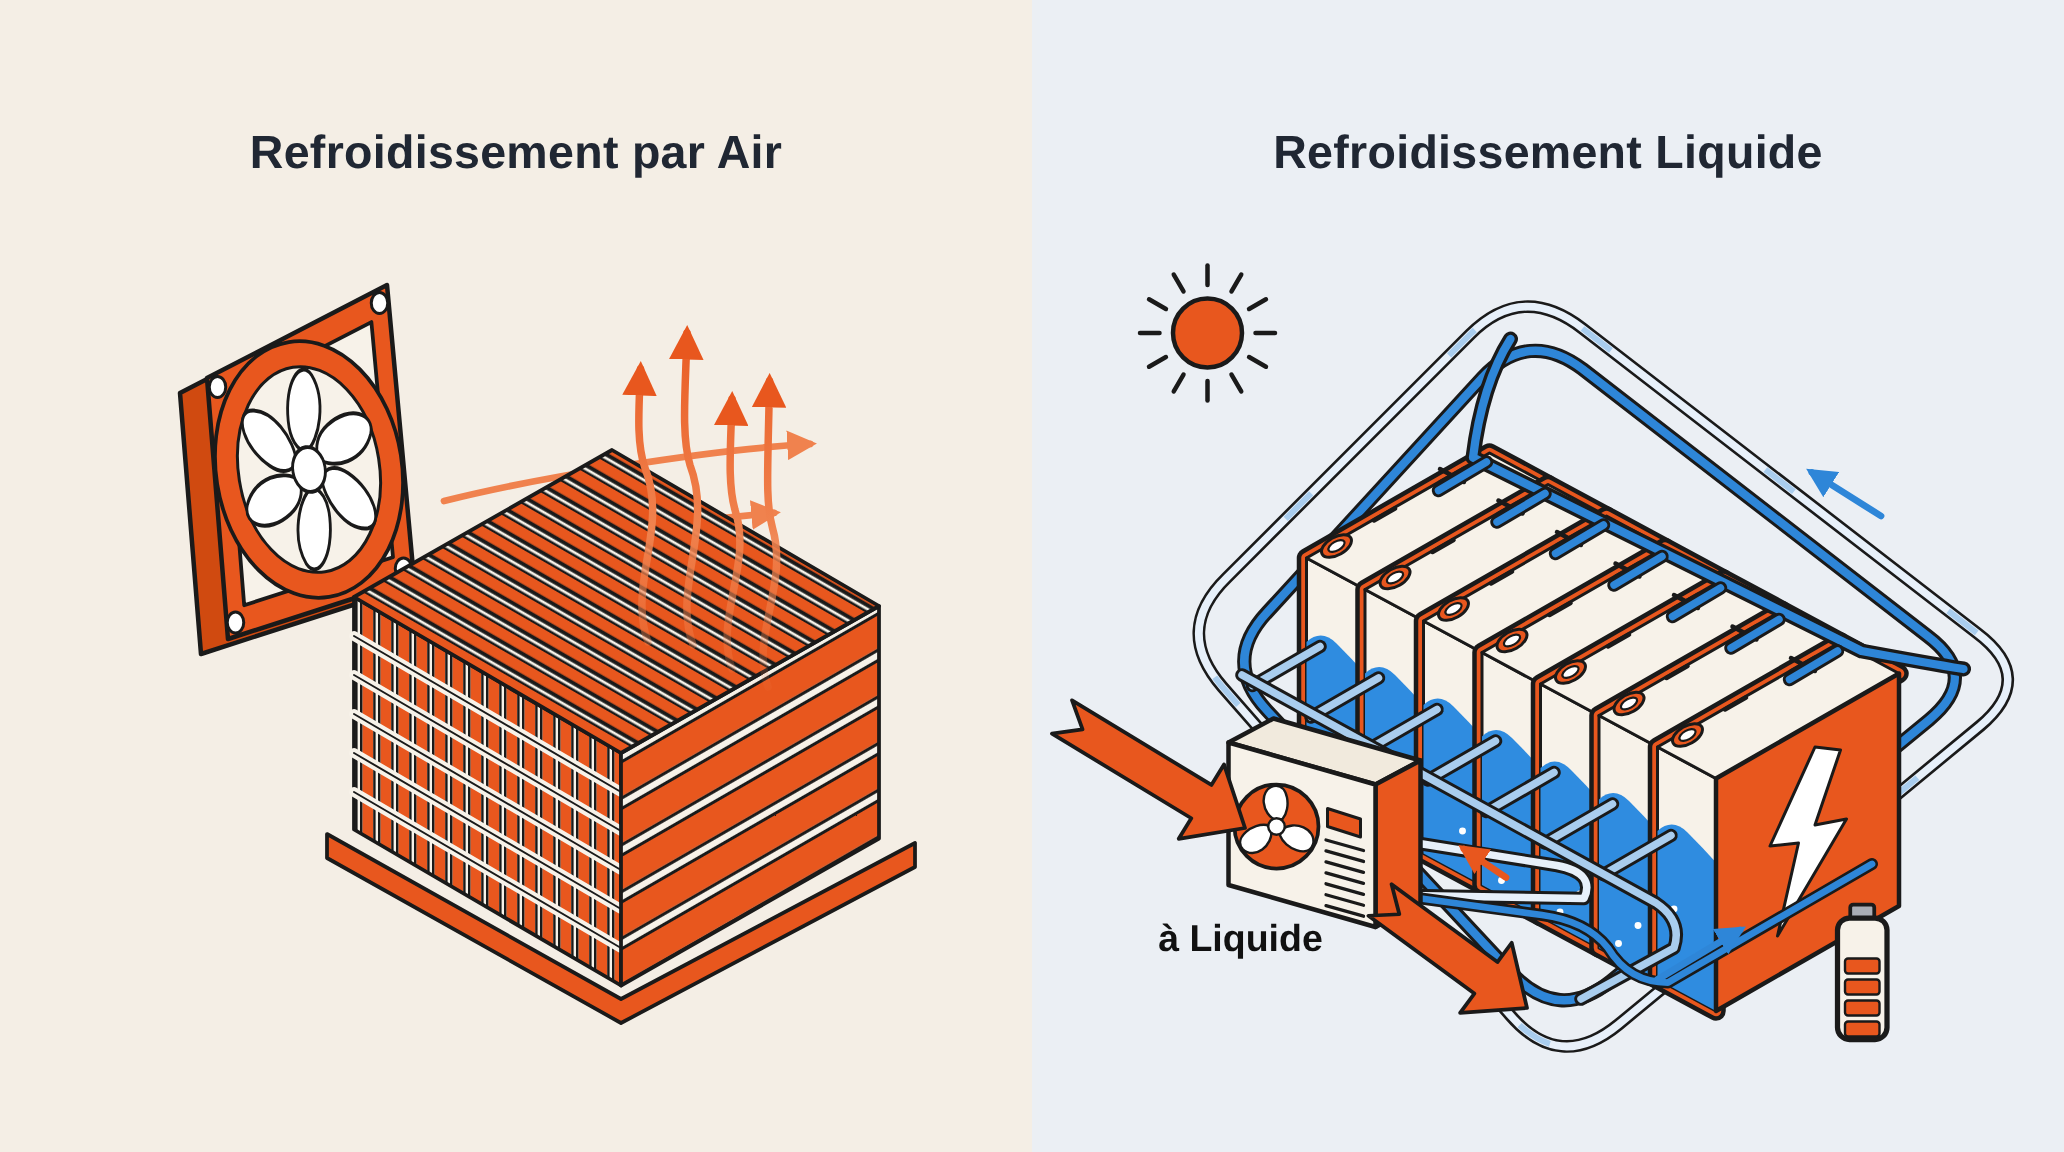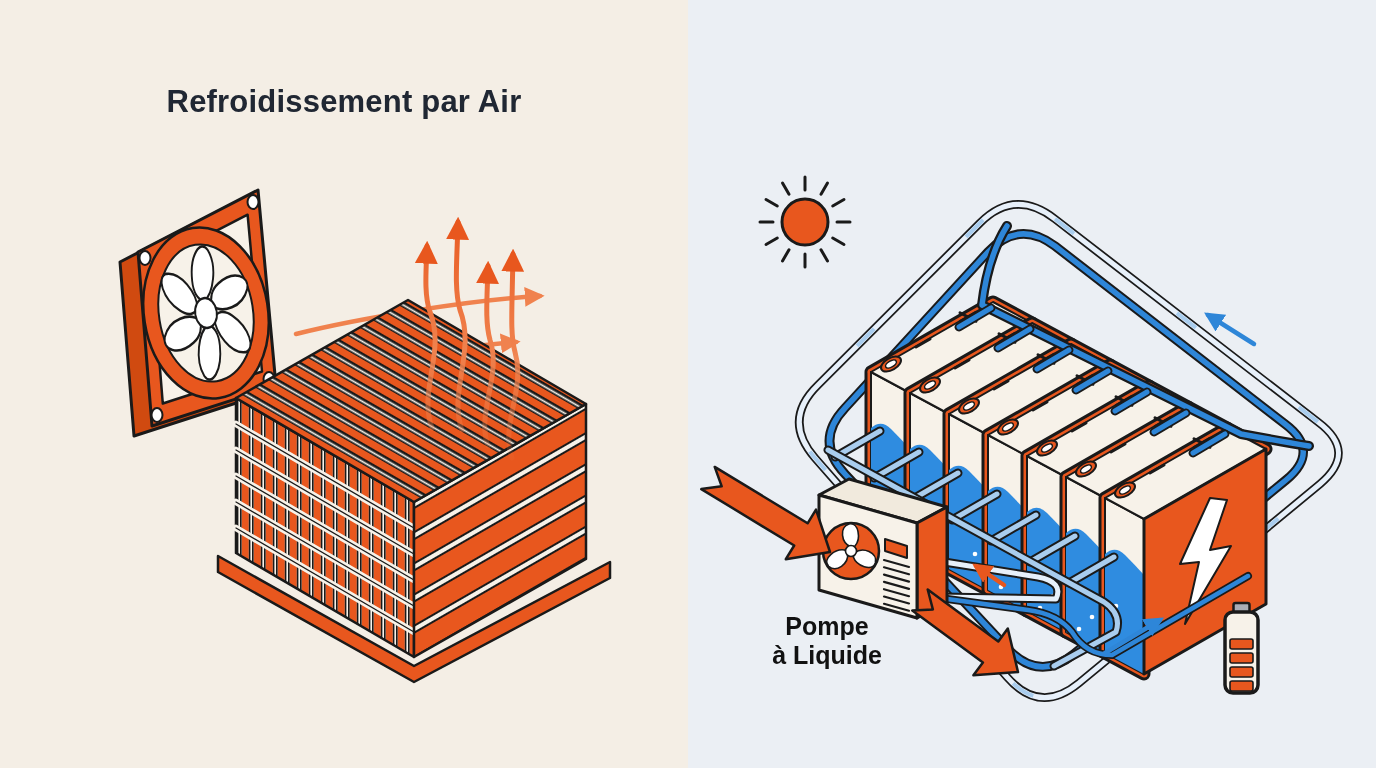--- a/index.html
+++ b/index.html
@@ -368,19 +368,19 @@
             <rect x="542" y="681" width="23" height="10" rx="2" class="fo so" stroke-width="1.6"></rect>
             <rect x="542" y="667" width="23" height="10" rx="2" class="fo so" stroke-width="1.6"></rect>
             <rect x="542" y="653" width="23" height="10" rx="2" class="fo so" stroke-width="1.6"></rect>
             <rect x="542" y="639" width="23" height="10" rx="2" class="fo so" stroke-width="1.6"></rect>
           </g>
     </g>
   </g>
 </svg>
 
 <div id="left-title" class="panel-title">Refroidissement par Air</div>
+<div id="right-title" class="panel-title">Refroidissement Liquide</div>
 
 <div class="pump-label">
-  <span>Pompe</span>
   <span>à Liquide</span>
 </div>
 
 </div>
 
 </body></html>

